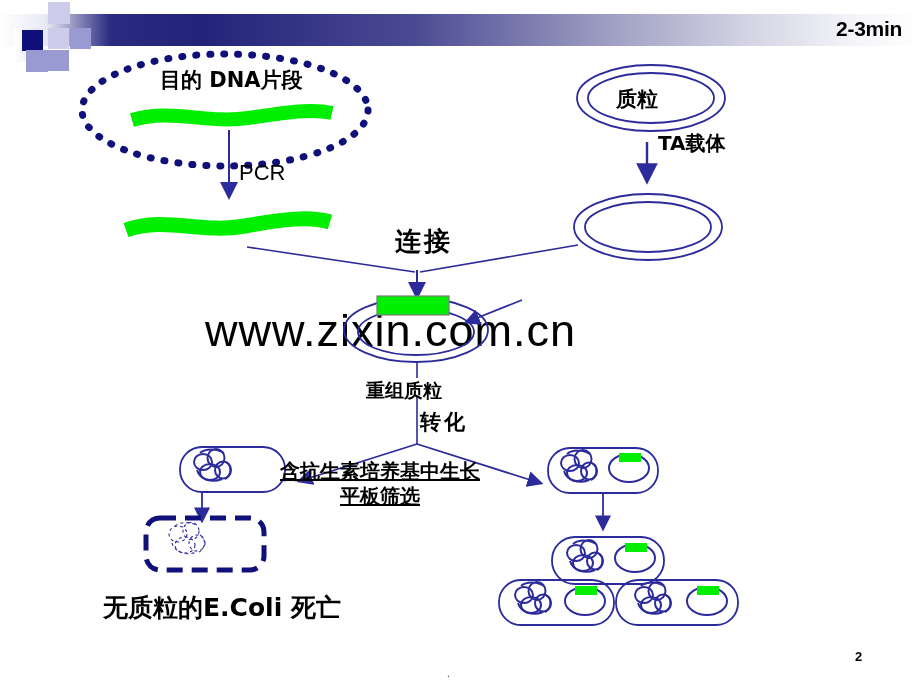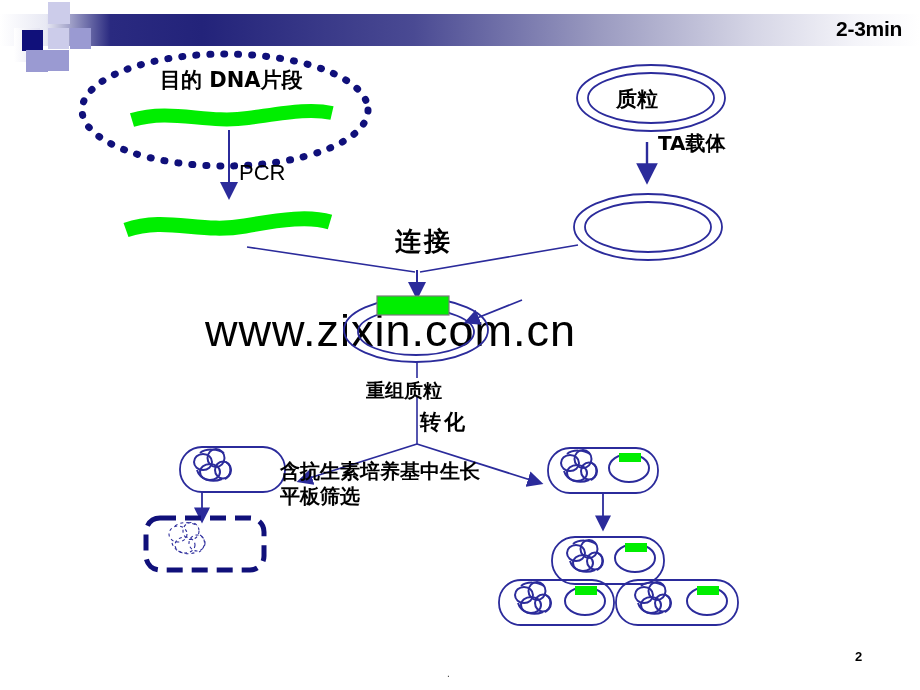--- a/index.html
+++ b/index.html
@@ -93,22 +93,24 @@
                       font-family: "Liberation Sans", sans-serif; }
   .lbl-plasmid      { left: 616px; top: 85px;  font-size: 21px; }
   .lbl-ta           { left: 658px; top: 130px; font-size: 20px; }
   .lbl-ligation     { left: 377px; top: 224px; font-size: 26px; letter-spacing: 3px; margin-left: 18px; }
   .lbl-target-dna2  { left: 527px; top: 297px; font-size: 20px; }
   .lbl-recomb       { left: 366px; top: 378px; font-size: 19px; }
   .lbl-transform    { left: 420px; top: 408px; font-size: 21px; letter-spacing: 3px; }
   .lbl-medium {
     left: 280px; top: 459px;
     font-size: 20px;
+    text-align: center;
     line-height: 25px;
     white-space: pre-line;
+    text-decoration: underline;
   }
   .lbl-dead    { left: 103px; top: 591px; font-size: 25px; }
   .lbl-alive   { left: 455px; top: 620px; font-size: 25px; }
   .page-num    { left: 855px; top: 649px; font-size: 13px; font-weight: bold; }
   .tiny-dot    { left: 447px; top: 668px; font-size: 10px; color:#333; }
 </style>
 </head>
 <body>
 
 <div id="slide">
@@ -249,16 +251,17 @@
 
   <div class="lbl cn-bold lbl-target-dna">目的 DNA片段</div>
   <div class="lbl lbl-pcr">PCR</div>
   <div class="lbl cn-bold lbl-plasmid">质粒</div>
   <div class="lbl cn-bold lbl-ta">TA载体</div>
   <div class="lbl cn-bold lbl-ligation">连接</div>
   <div class="lbl cn-bold lbl-recomb">重组质粒</div>
   <div class="lbl cn-bold lbl-transform">转化</div>
   <div class="lbl cn-bold lbl-medium">含抗生素培养基中生长
 平板筛选</div>
+  <div class="lbl cn-bold lbl-dead">无质粒的E.Coli 死亡</div>
 
   <div class="lbl page-num">2</div>
   <div class="lbl tiny-dot">.</div>
 </div>
 
 </body></html>

